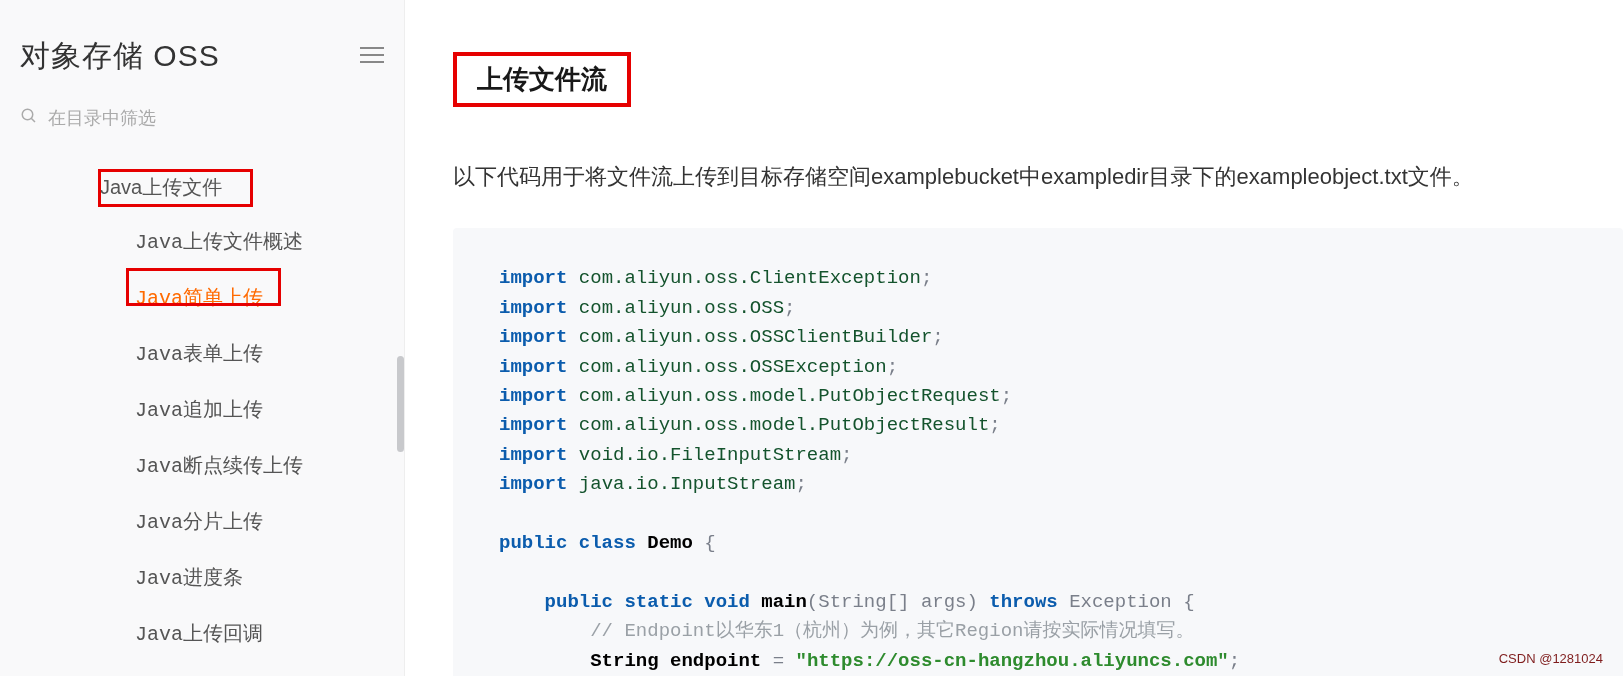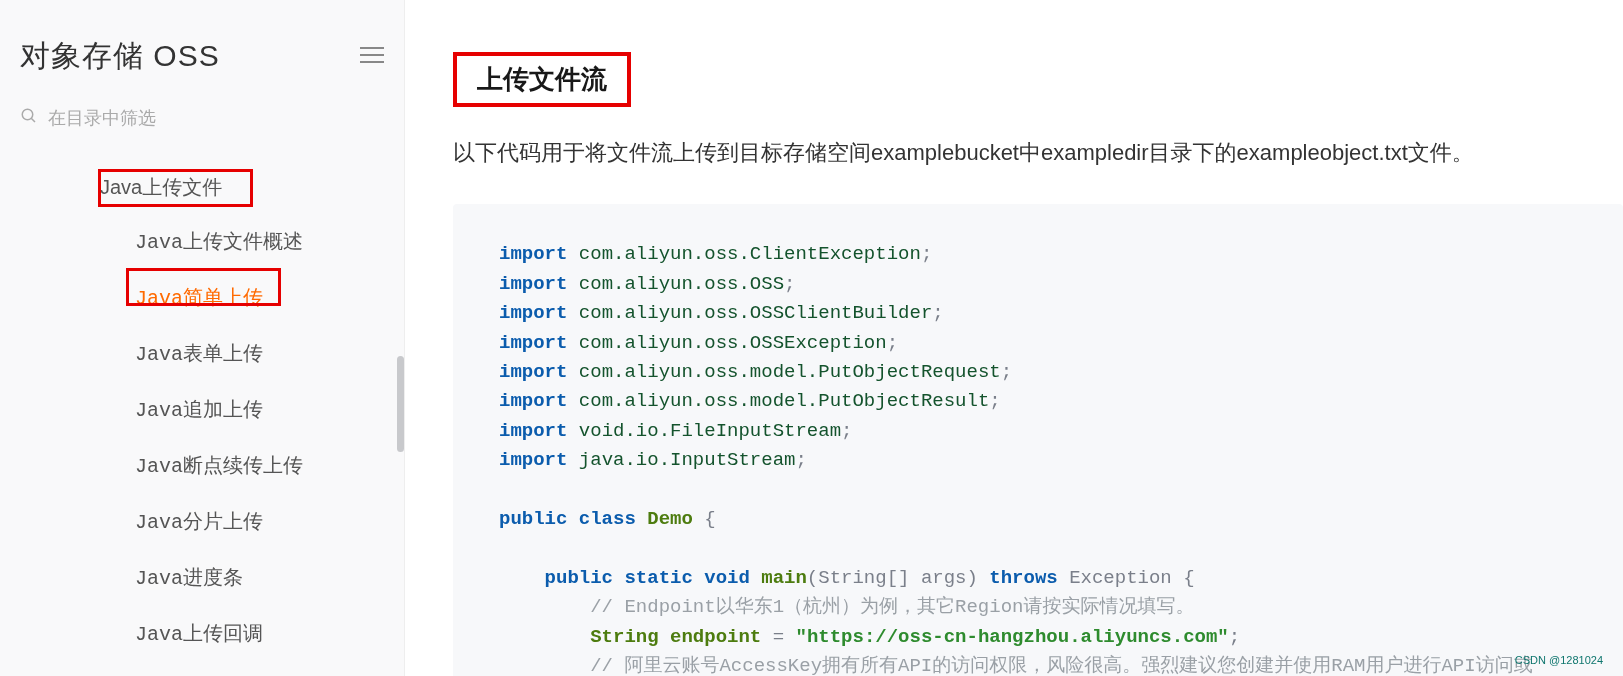--- a/index.html
+++ b/index.html
@@ -94,52 +94,53 @@
       color: #181818;
       border: 4px solid #e60000;
       padding: 6px 20px;
       margin-bottom: 28px;
     }
     .content-desc {
       font-size: 22px;
       color: #333;
       margin-bottom: 34px;
       line-height: 1.6;
+      margin-top: 24px;
     }
     .code-block {
       background: #f7f8fa;
       border-radius: 4px;
       padding: 36px 46px;
       font-family: "Consolas", "Menlo", "Courier New", monospace;
       font-size: 19px;
       line-height: 1.55;
       color: #7a7f8a;
       white-space: pre;
     }
     .kw { color: #0b5cad; font-weight: 700; }
-    .cls { color: #4d7c0f; font-weight: 700; }
+    .cls { color: #000000; font-weight: 700; }
     .str { color: #2e8b2e; font-weight: 600; }
     .cmt { color: #9aa0a6; }
     .typ { color: #14532d; }
     .scrollbar-thumb {
       position: absolute;
       right: -1px;
       top: 356px;
       width: 7px;
       height: 96px;
       background: #c8c9cc;
       border-radius: 4px;
     }
     .sidebar .scrollbar-thumb { right: 0; }
     .watermark {
       position: absolute;
       right: 20px;
       bottom: 10px;
-      font-size: 11px;
-      color: #0f766e;
+      font-size: 13px;
+      color: #7f1d1d;
       pointer-events: none;
     }
   </style>
 </head>
 <body>
 
 <div class="sidebar">
   <div class="sidebar-header">
     <span class="sidebar-title">对象存储 OSS</span>
     <span class="menu-icon">

